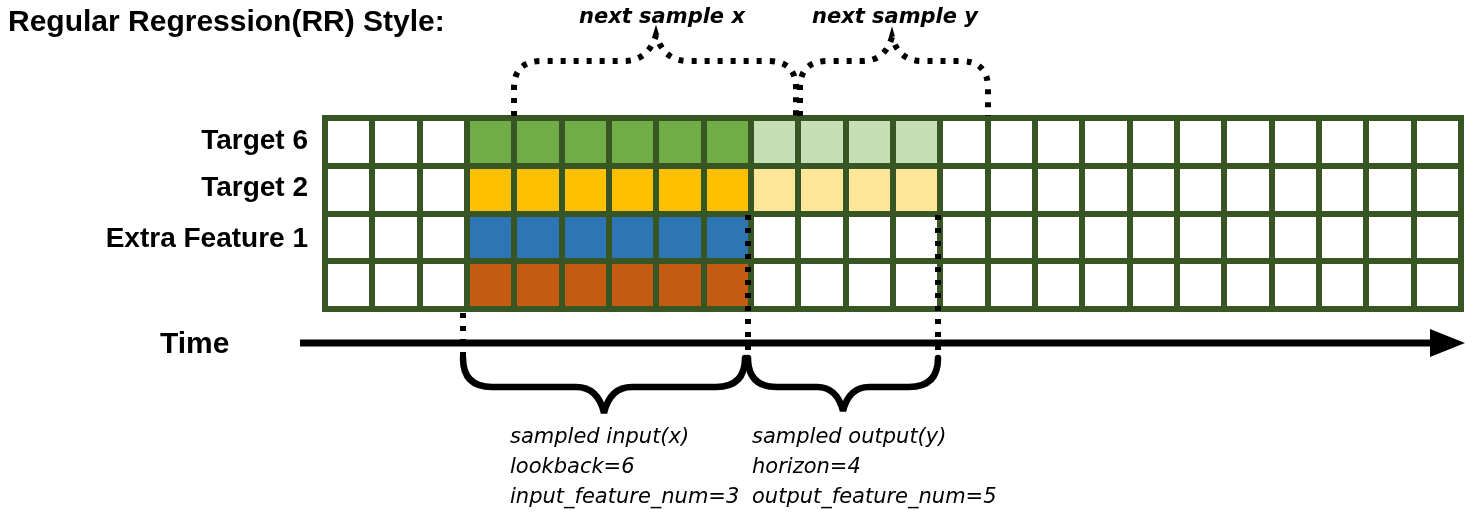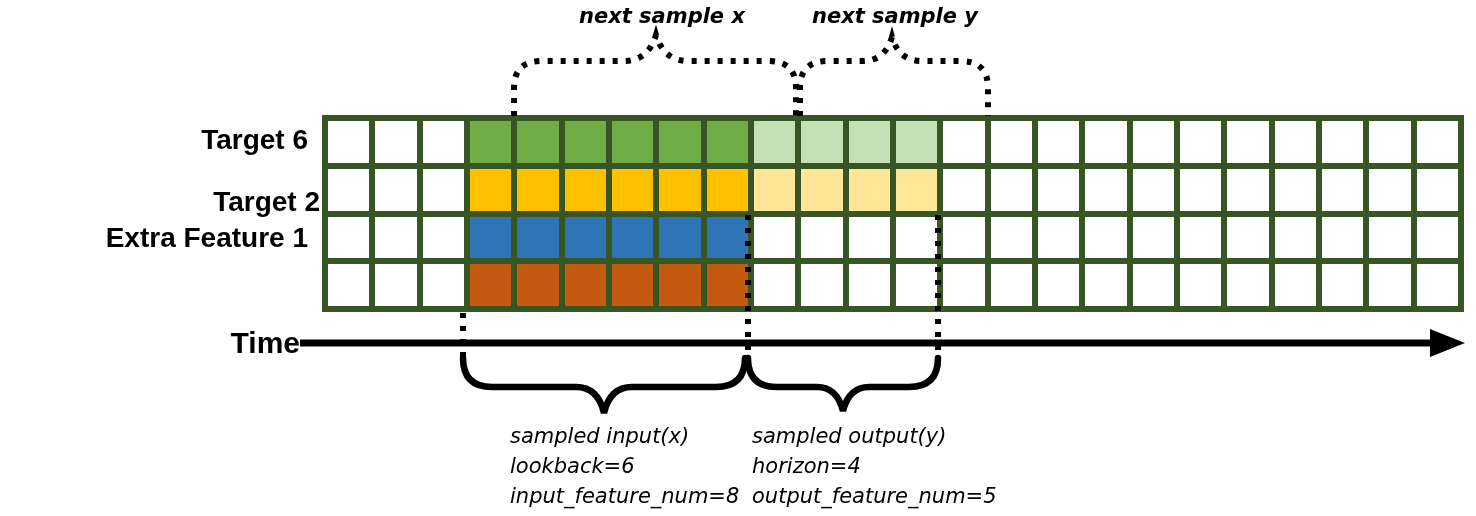--- a/index.html
+++ b/index.html
@@ -40,41 +40,41 @@
     width: 308px;
     height: 49px;
     display: flex;
     align-items: center;
     justify-content: flex-end;
     font-size: 28px;
     font-weight: 700;
     white-space: nowrap;
   }
   #row-label-0 { top: 115px; }
-  #row-label-1 { top: 177px; padding-left: 12px; }
+  #row-label-1 { top: 162px; }
   #row-label-2 { top: 213px; }
   #row-label-3 { top: 262px; }
 
   #grid {
     left: 322px; top: 115px;
     width: 1142px; height: 197px;
     box-sizing: border-box;
     background: #375623;
     padding: 6px;
     display: grid;
     grid-template-columns: repeat(24, 1fr);
     grid-template-rows: repeat(4, 1fr);
     gap: 6px;
   }
   .cell { width: 100%; height: 100%; }
 
   #time-label {
     left: 160px; top: 326px;
     width: 140px;
-    text-align: right;
+    text-align: left;
     font-size: 30px;
     font-weight: 700;
     white-space: nowrap;
   }
 
   .info-block {
     top: 421px;
     font-family: "DejaVu Sans", sans-serif;
     font-size: 21px;
     font-weight: 400;
@@ -85,20 +85,21 @@
   #info-input  { left: 510px; }
   #info-output { left: 752px; }
 
   #overlay { left: 0; top: 0; width: 1476px; height: 516px; pointer-events: none; }
 </style>
 </head>
 <body>
 
 <div id="canvas">
 
+  <div id="title" class="abs">Regular Regression(RR) Style:</div>
 
   <div id="label-next-sample-x" class="abs brace-label">next sample x</div>
   <div id="label-next-sample-y" class="abs brace-label">next sample y</div>
 
   <div id="row-label-0" class="abs row-label">Target 6</div>
   <div id="row-label-1" class="abs row-label">Target 2</div>
   <div id="row-label-2" class="abs row-label">Extra Feature 1</div>
 
   <div id="grid" class="abs" style="background: rgb(55, 86, 35);">
       <div class="cell" style="background: rgb(255, 255, 255);"></div>
@@ -197,21 +198,21 @@
       <div class="cell" style="background: rgb(255, 255, 255);"></div>
       <div class="cell" style="background: rgb(255, 255, 255);"></div>
       <div class="cell" style="background: rgb(255, 255, 255);"></div>
     </div>
 
   <div id="time-label" class="abs">Time</div>
 
   <div id="info-input" class="abs info-block">
     <div>sampled input(x)</div>
     <div>lookback=6</div>
-    <div>input_feature_num=8</div>
+    <div>input_feature_num=3</div>
   </div>
 
   <div id="info-output" class="abs info-block">
     <div>sampled output(y)</div>
     <div>horizon=4</div>
     <div>output_feature_num=5</div>
   </div>
 
   <svg id="overlay" class="abs" viewBox="0 0 1476 516">
 

